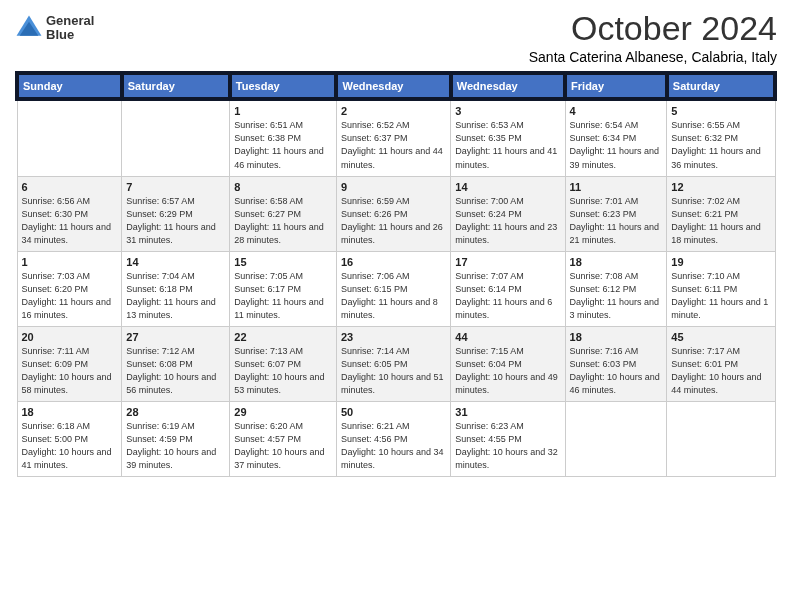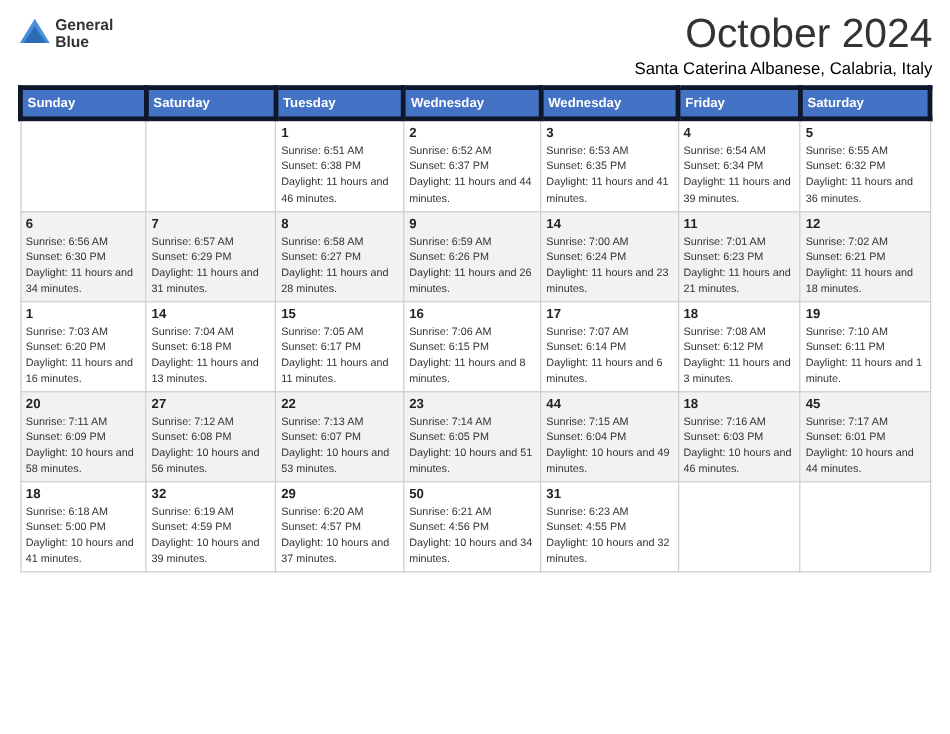--- a/index.html
+++ b/index.html
@@ -246,21 +246,21 @@
             <span class="day-num">45</span>
             <div class="day-info">Sunrise: 7:17 AM<br>Sunset: 6:01 PM<br>Daylight: 10 hours and 44 minutes.</div>
           </td>
         </tr>
         <tr>
           <td>
             <span class="day-num">18</span>
             <div class="day-info">Sunrise: 6:18 AM<br>Sunset: 5:00 PM<br>Daylight: 10 hours and 41 minutes.</div>
           </td>
           <td>
-            <span class="day-num">32</span>
+            <span class="day-num">28</span>
             <div class="day-info">Sunrise: 6:19 AM<br>Sunset: 4:59 PM<br>Daylight: 10 hours and 39 minutes.</div>
           </td>
           <td>
             <span class="day-num">29</span>
             <div class="day-info">Sunrise: 6:20 AM<br>Sunset: 4:57 PM<br>Daylight: 10 hours and 37 minutes.</div>
           </td>
           <td>
             <span class="day-num">50</span>
             <div class="day-info">Sunrise: 6:21 AM<br>Sunset: 4:56 PM<br>Daylight: 10 hours and 34 minutes.</div>
           </td>

